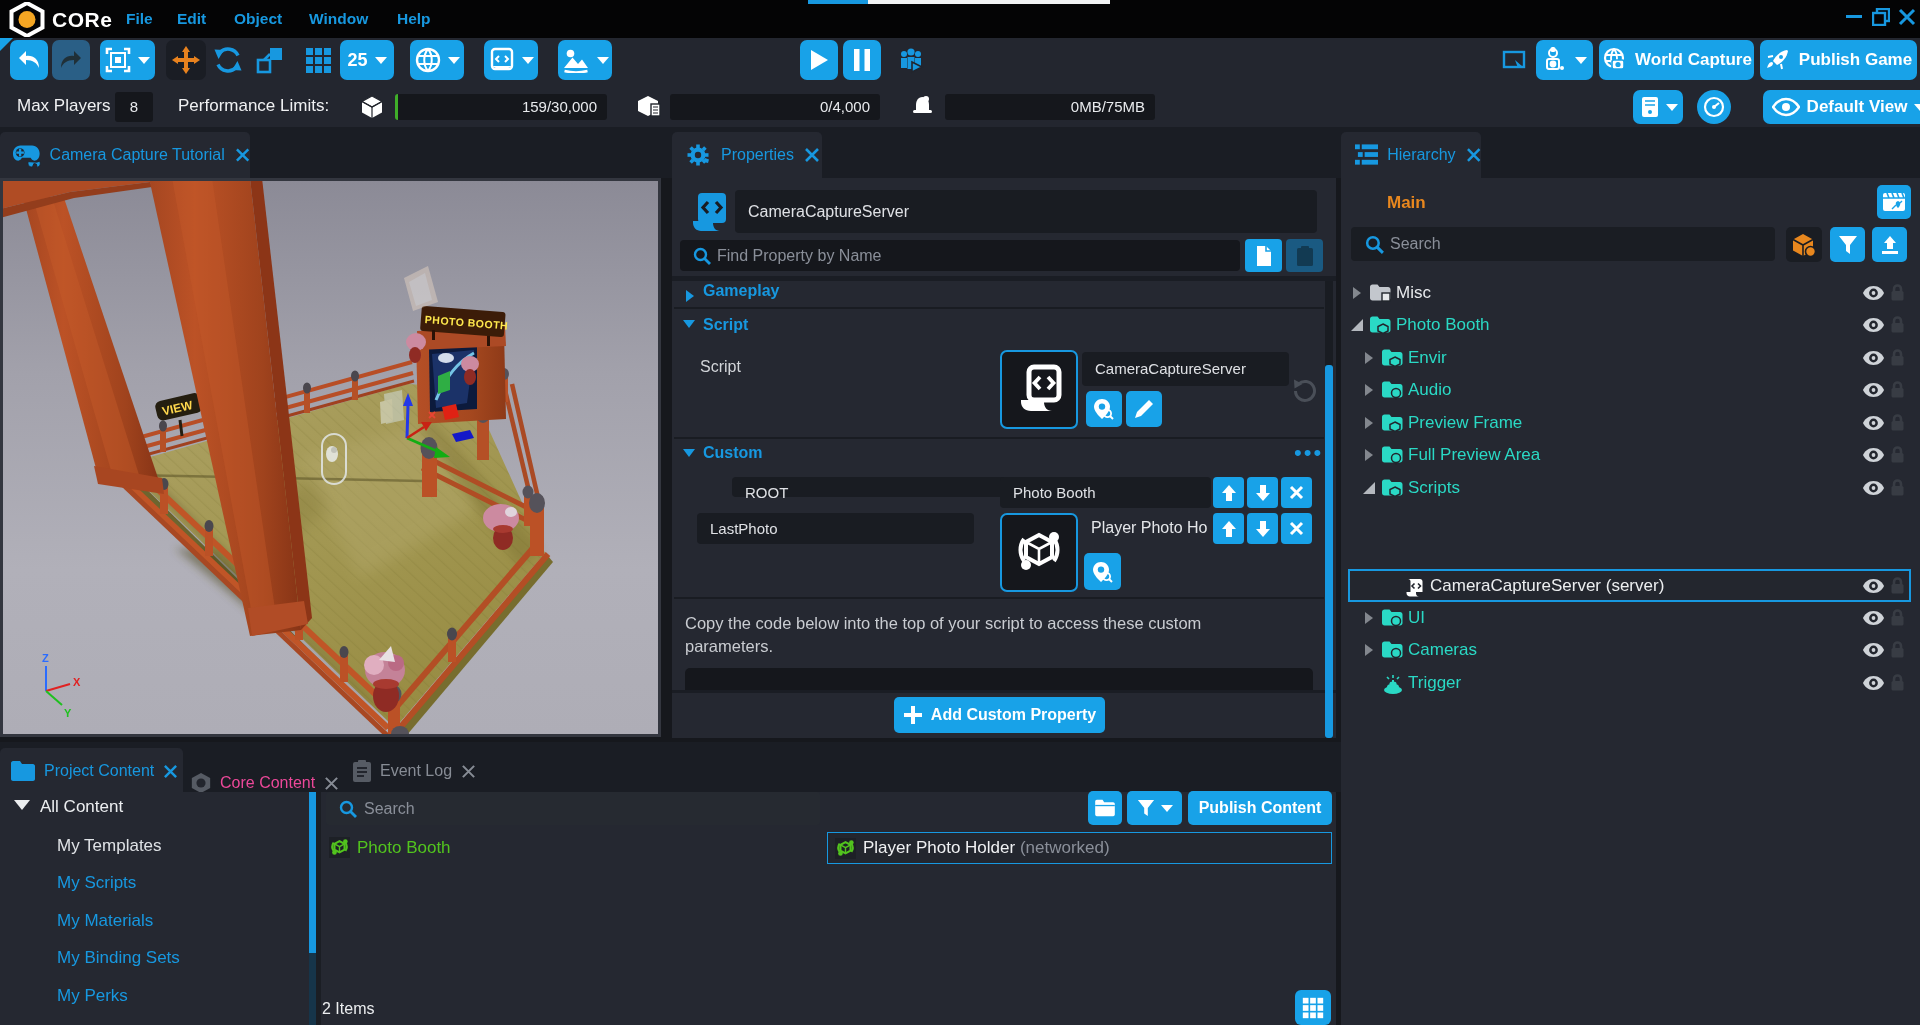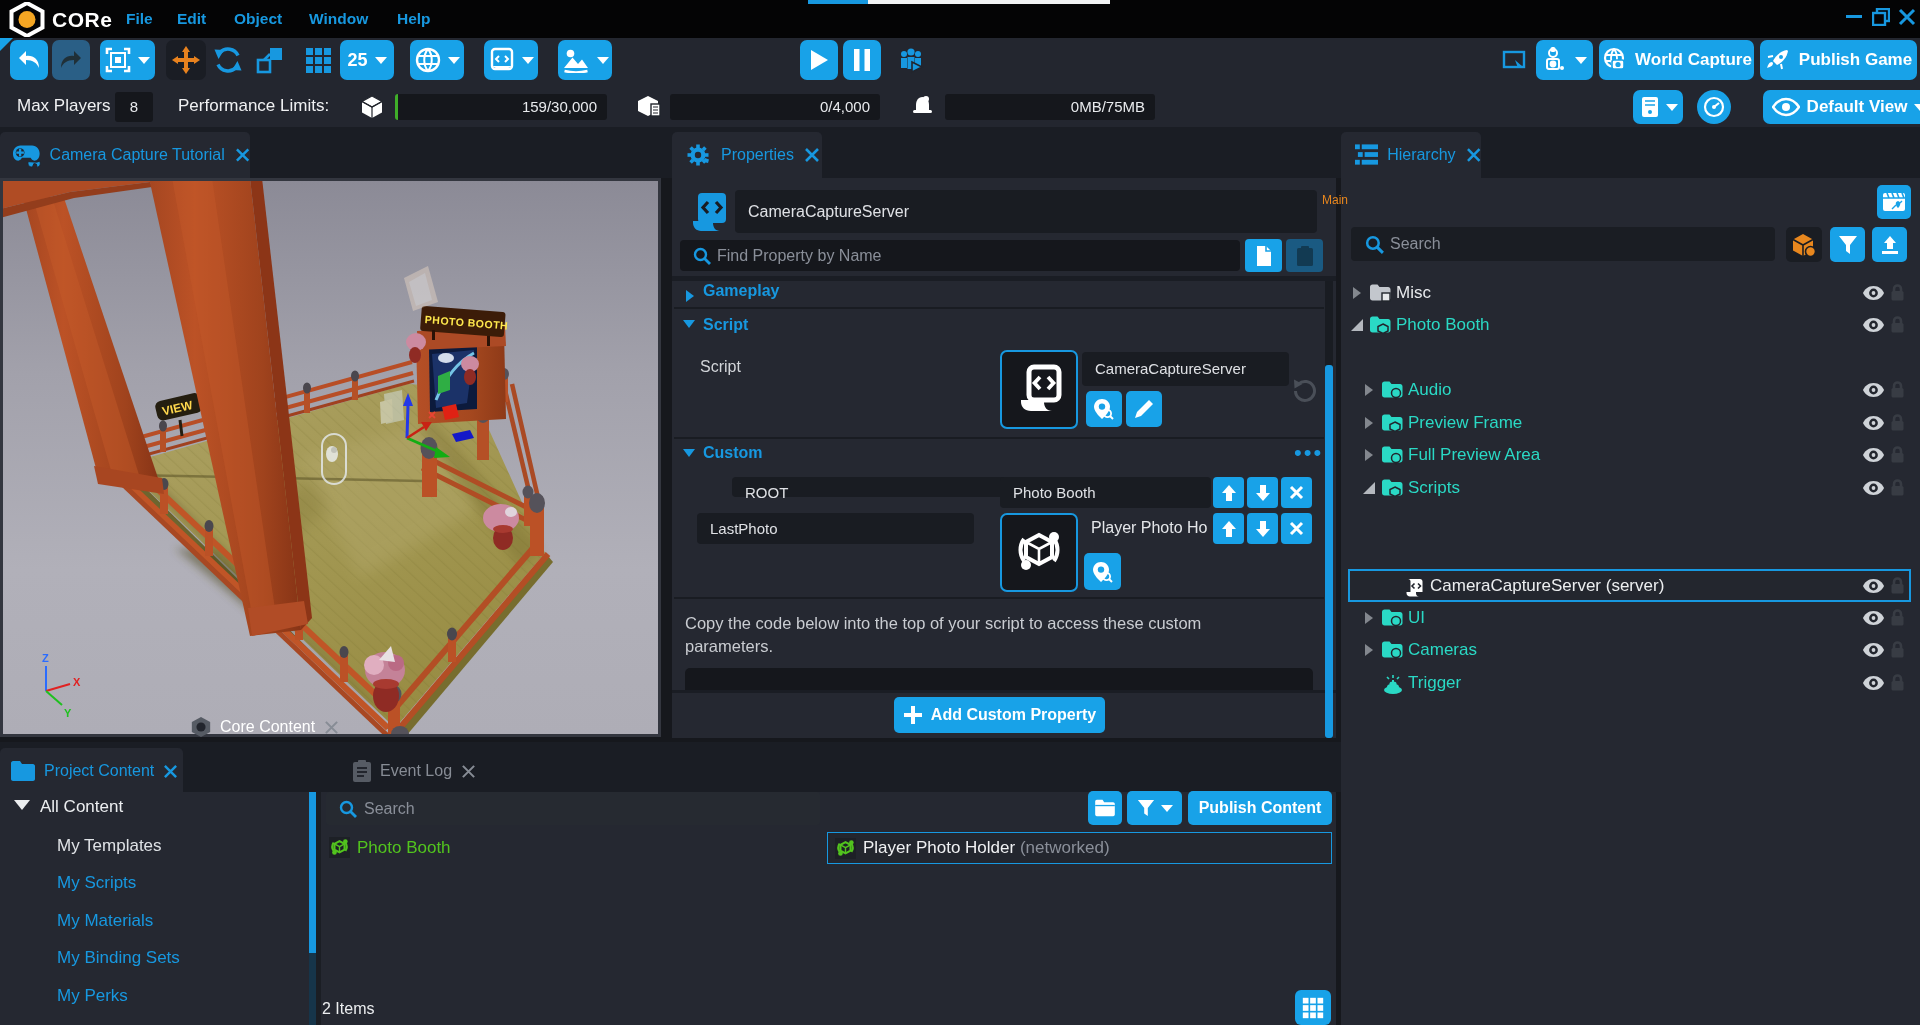--- a/index.html
+++ b/index.html
@@ -674,21 +674,21 @@
           <rect x="0" y="16" width="5" height="5"></rect>
           <rect x="7" y="16" width="17" height="5"></rect>
         </g>
       </svg>
     Hierarchy
     <svg width="16" height="16" viewBox="0 0 16 16" style="margin-left:10px;">
         <path d="M2 2 L14 14 M14 2 L2 14" stroke="#1798e0" stroke-width="2.6"></path>
       </svg>
   </div>
   <div class="panel" id="hierarchy" style="left:1341px;top:178px;width:579px;height:847px;"></div>
-  <div class="abs" style="left:1322px;top:193px;color:#e8871e;font-size:12px;font-weight:normal;">Main</div>
+  <div class="abs" style="left:1387px;top:193px;color:#e8871e;font-size:17px;font-weight:bold;">Main</div>
   <div class="tbtn" style="left:1877px;top:185px;width:34px;height:34px;border-radius:5px;">
       <svg width="24" height="24" viewBox="0 0 24 24">
         <rect x="1" y="3" width="22" height="18" rx="2" fill="#fff"></rect>
         <path d="M1 8 H23 M5 3 L7 8 M10 3 L12 8 M15 3 L17 8 M20 3 L22 8" stroke="#18a2e8" stroke-width="1.6"></path>
         <path d="M16 18 C13 15 13 12 16 11 C19 12 19 15 16 18 Z" fill="#18a2e8"></path>
         <path d="M10 19 L14 15 M18 13 L20 11" stroke="#18a2e8" stroke-width="1.4"></path>
       </svg>
     </div>
   <div class="inp" style="left:1351px;top:227px;width:424px;height:34px;background:#1a1d23;"></div>
   <svg class="abs" style="left:1364px;top:234px;" width="21" height="21" viewBox="0 0 20 20">
@@ -732,20 +732,37 @@
         <rect x="1.5" y="7" width="12" height="9.5" rx="1.5" fill="#383c44"></rect>
       </svg>
     </div>
   <div class="hrow" style="top:309px;">
       <div class="caret3" style="left:10px;"></div>
       <svg class="ficon" style="left:28px;" width="24" height="20" viewBox="0 0 24 20">
         <path d="M1 4 C1 2.5 2 1.5 3.5 1.5 H8.5 L10.5 4 H19 C20.5 4 21.5 5 21.5 6.5 V15 C21.5 16.5 20.5 17.5 19 17.5 H3.5 C2 17.5 1 16.5 1 15 Z" fill="#2ad9c5"></path>
         <path d="M14 9 L19 11.5 V16 L14 18.5 L9 16 V11.5 Z" fill="#2ad9c5" stroke="#22252d" stroke-width="1.5"></path>
       </svg>
       <span class="hlbl teal" style="left:55px;">Photo Booth</span>
+      <svg class="eyesvg" width="23" height="16" viewBox="0 0 23 16">
+        <path d="M11.5 1 C6 1 2.5 4.6 1 8 C2.5 11.4 6 15 11.5 15 C17 15 20.5 11.4 22 8 C20.5 4.6 17 1 11.5 1 Z" fill="#cfd3d8"></path>
+        <circle cx="11.5" cy="8" r="4.4" fill="#22252d"></circle>
+        <circle cx="11.5" cy="8" r="1.9" fill="#cfd3d8"></circle>
+      </svg>
+      <svg class="locksvg" width="15" height="18" viewBox="0 0 15 18">
+        <path d="M4 7 V5 C4 3 5.5 1.5 7.5 1.5 C9.5 1.5 11 3 11 5 V7" fill="none" stroke="#383c44" stroke-width="2.6"></path>
+        <rect x="1.5" y="7" width="12" height="9.5" rx="1.5" fill="#383c44"></rect>
+      </svg>
+    </div>
+  <div class="hrow" style="top:342px;">
+      <div class="caret2" style="left:24px;"></div>
+      <svg class="ficon" style="left:40px;" width="24" height="20" viewBox="0 0 24 20">
+        <path d="M1 4 C1 2.5 2 1.5 3.5 1.5 H8.5 L10.5 4 H19 C20.5 4 21.5 5 21.5 6.5 V15 C21.5 16.5 20.5 17.5 19 17.5 H3.5 C2 17.5 1 16.5 1 15 Z" fill="#2ad9c5"></path>
+        <path d="M14 9 L19 11.5 V16 L14 18.5 L9 16 V11.5 Z" fill="#2ad9c5" stroke="#22252d" stroke-width="1.5"></path>
+      </svg>
+      <span class="hlbl teal" style="left:67px;">Envir</span>
       <svg class="eyesvg" width="23" height="16" viewBox="0 0 23 16">
         <path d="M11.5 1 C6 1 2.5 4.6 1 8 C2.5 11.4 6 15 11.5 15 C17 15 20.5 11.4 22 8 C20.5 4.6 17 1 11.5 1 Z" fill="#cfd3d8"></path>
         <circle cx="11.5" cy="8" r="4.4" fill="#22252d"></circle>
         <circle cx="11.5" cy="8" r="1.9" fill="#cfd3d8"></circle>
       </svg>
       <svg class="locksvg" width="15" height="18" viewBox="0 0 15 18">
         <path d="M4 7 V5 C4 3 5.5 1.5 7.5 1.5 C9.5 1.5 11 3 11 5 V7" fill="none" stroke="#383c44" stroke-width="2.6"></path>
         <rect x="1.5" y="7" width="12" height="9.5" rx="1.5" fill="#383c44"></rect>
       </svg>
     </div>
@@ -915,21 +932,21 @@
 
   <div class="tab" style="left:0px;top:748px;width:183px;padding-left:10px;color:#1798e0;">
     <svg width="26" height="22" viewBox="0 0 26 22" style="margin-right:8px;">
         <path d="M1 3 C1 2 2 1 3 1 H10 L12 4 H23 C24 4 25 5 25 6 V19 C25 20 24 21 23 21 H3 C2 21 1 20 1 19 Z" fill="#1798e0"></path>
       </svg>
     Project Content
     <svg width="15" height="15" viewBox="0 0 16 16" style="margin-left:9px;">
         <path d="M2 2 L14 14 M14 2 L2 14" stroke="#1798e0" stroke-width="2.6"></path>
       </svg>
   </div>
-  <div class="tab inactive" style="left:190px;top:704px;width:150px;color:#ffffff;">
+  <div class="tab inactive" style="left:190px;top:760px;width:150px;color:#ec4899;">
     <svg width="22" height="24" viewBox="0 0 24 24" style="margin-right:8px;">
         <path d="M12 1 L22 6.5 V17.5 L12 23 L2 17.5 V6.5 Z" fill="#565b64"></path>
         <circle cx="12" cy="12" r="5" fill="#22252d"></circle>
       </svg>
     Core Content
     <svg width="15" height="15" viewBox="0 0 16 16" style="margin-left:9px;">
         <path d="M2 2 L14 14 M14 2 L2 14" stroke="#878c95" stroke-width="2.2"></path>
       </svg>
   </div>
   <div class="tab inactive" style="left:352px;top:748px;width:130px;color:#878c95;">

